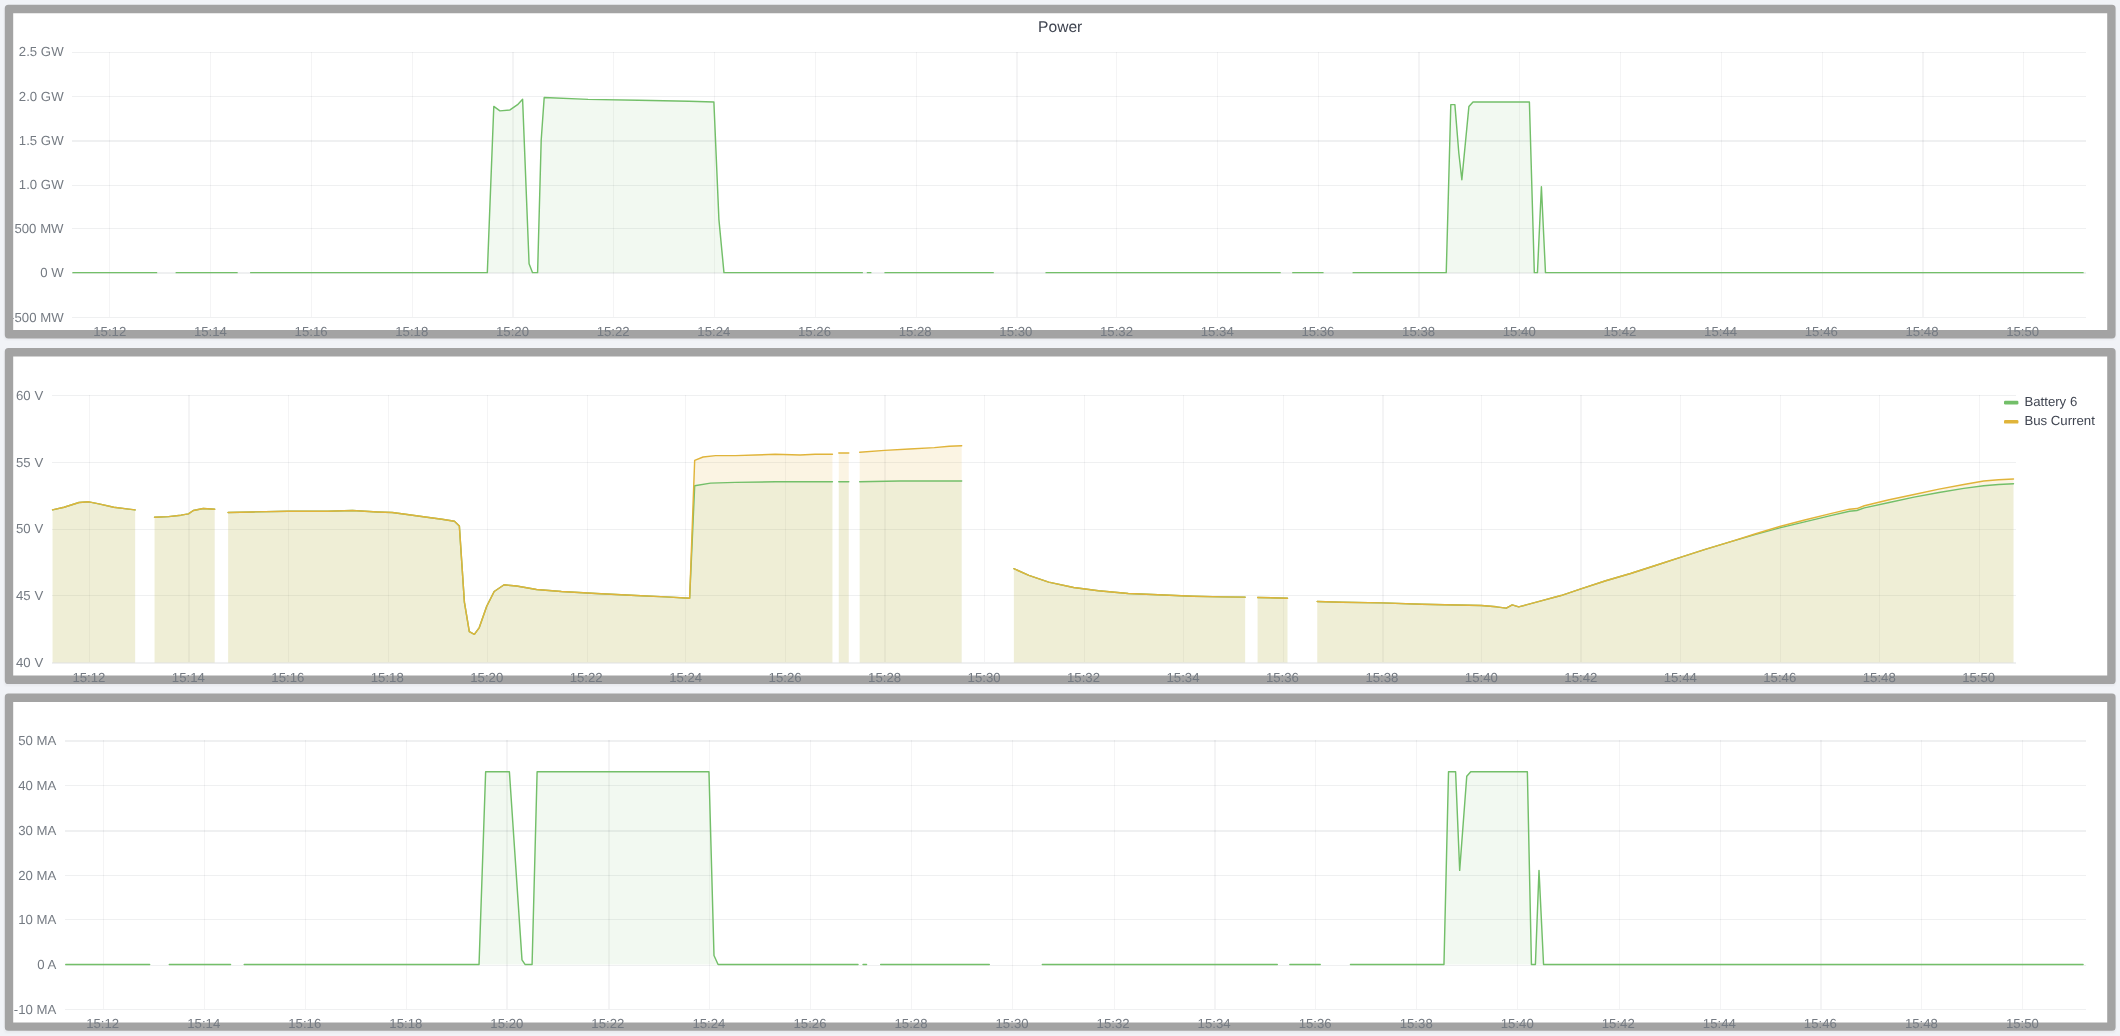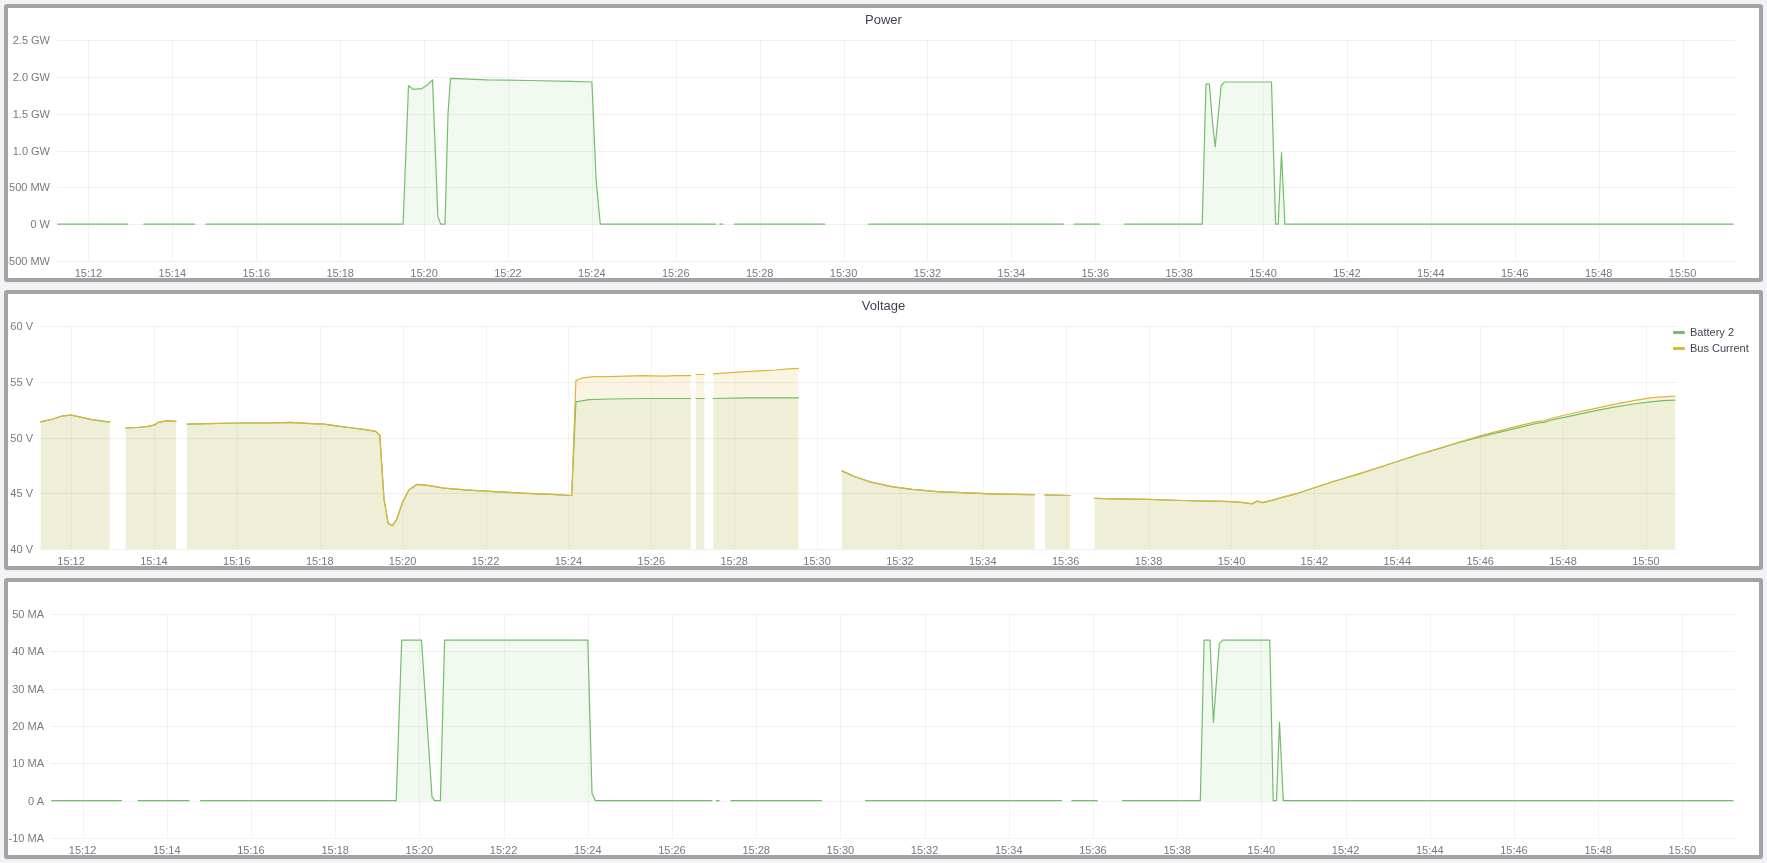--- a/index.html
+++ b/index.html
@@ -4,21 +4,21 @@
 <style>
   html,body{margin:0;padding:0;}
   body{
     width:1767px;height:863px;position:relative;
     background:#f1f3f7;
     font-family:"Liberation Sans",sans-serif;
     overflow:hidden;
   }
   .panel{
     position:absolute;left:4px;width:1759px;
-    background:#ffffff;border:4px solid #a3a3a3;border-radius:3px;
+    background:#ffffff;border:7px solid #a3a3a3;border-radius:3px;
     box-shadow:0 1px 2px rgba(24,26,27,0.04);
     box-sizing:border-box;
   }
   #panel-power{top:4px;height:278px;}
   #panel-voltage{top:290px;height:280px;}
   #panel-current{top:578px;height:281px;}
   .panel-title{
     height:22px;line-height:23px;text-align:center;
     font-size:13px;font-weight:500;color:#3f4450;
     cursor:pointer;user-select:none;
@@ -121,21 +121,20 @@
             <text x="1506.7625" y="247" text-anchor="middle">15:46</text>
             <text x="1590.6625" y="247" text-anchor="middle">15:48</text>
             <text x="1674.5625" y="247" text-anchor="middle">15:50</text>
           </g>
         </svg>
       </div>
   </div>
 </div>
 
 <div class="panel" id="panel-voltage">
-  <div class="panel-title">Voltage</div>
   <div class="chart-row">
     <div class="chart-host">
         <svg width="1671" height="256">
           <g stroke="#212836" shape-rendering="crispEdges" stroke-width="1">
             <line x1="32" x2="1669" y1="10.5" y2="10.5" stroke-opacity="0.07"></line>
             <line x1="32" x2="1669" y1="66.5" y2="66.5" stroke-opacity="0.07"></line>
             <line x1="32" x2="1669" y1="122.5" y2="122.5" stroke-opacity="0.07"></line>
             <line x1="32" x2="1669" y1="177.5" y2="177.5" stroke-opacity="0.07"></line>
             <line x1="32" x2="1669" y1="233.5" y2="233.5" stroke-opacity="0.07"></line>
             <line x1="63.5" x2="63.5" y1="10" y2="233" stroke-opacity="0.05"></line>
@@ -222,21 +221,21 @@
             <text x="1389.259493670886" y="249" text-anchor="middle">15:44</text>
             <text x="1472.1455696202531" y="249" text-anchor="middle">15:46</text>
             <text x="1555.0316455696202" y="249" text-anchor="middle">15:48</text>
             <text x="1637.9177215189873" y="249" text-anchor="middle">15:50</text>
           </g>
         </svg>
       </div>
     <div class="legend">
         <div class="legend-item">
           <span class="legend-dash" style="background: rgb(115, 191, 105);"></span>
-          <span>Battery 2</span>
+          <span>Battery 6</span>
         </div>
         <div class="legend-item">
           <span class="legend-dash" style="background: rgb(224, 180, 58);"></span>
           <span>Bus Current</span>
         </div>
       </div>
   </div>
 </div>
 
 <div class="panel" id="panel-current">

